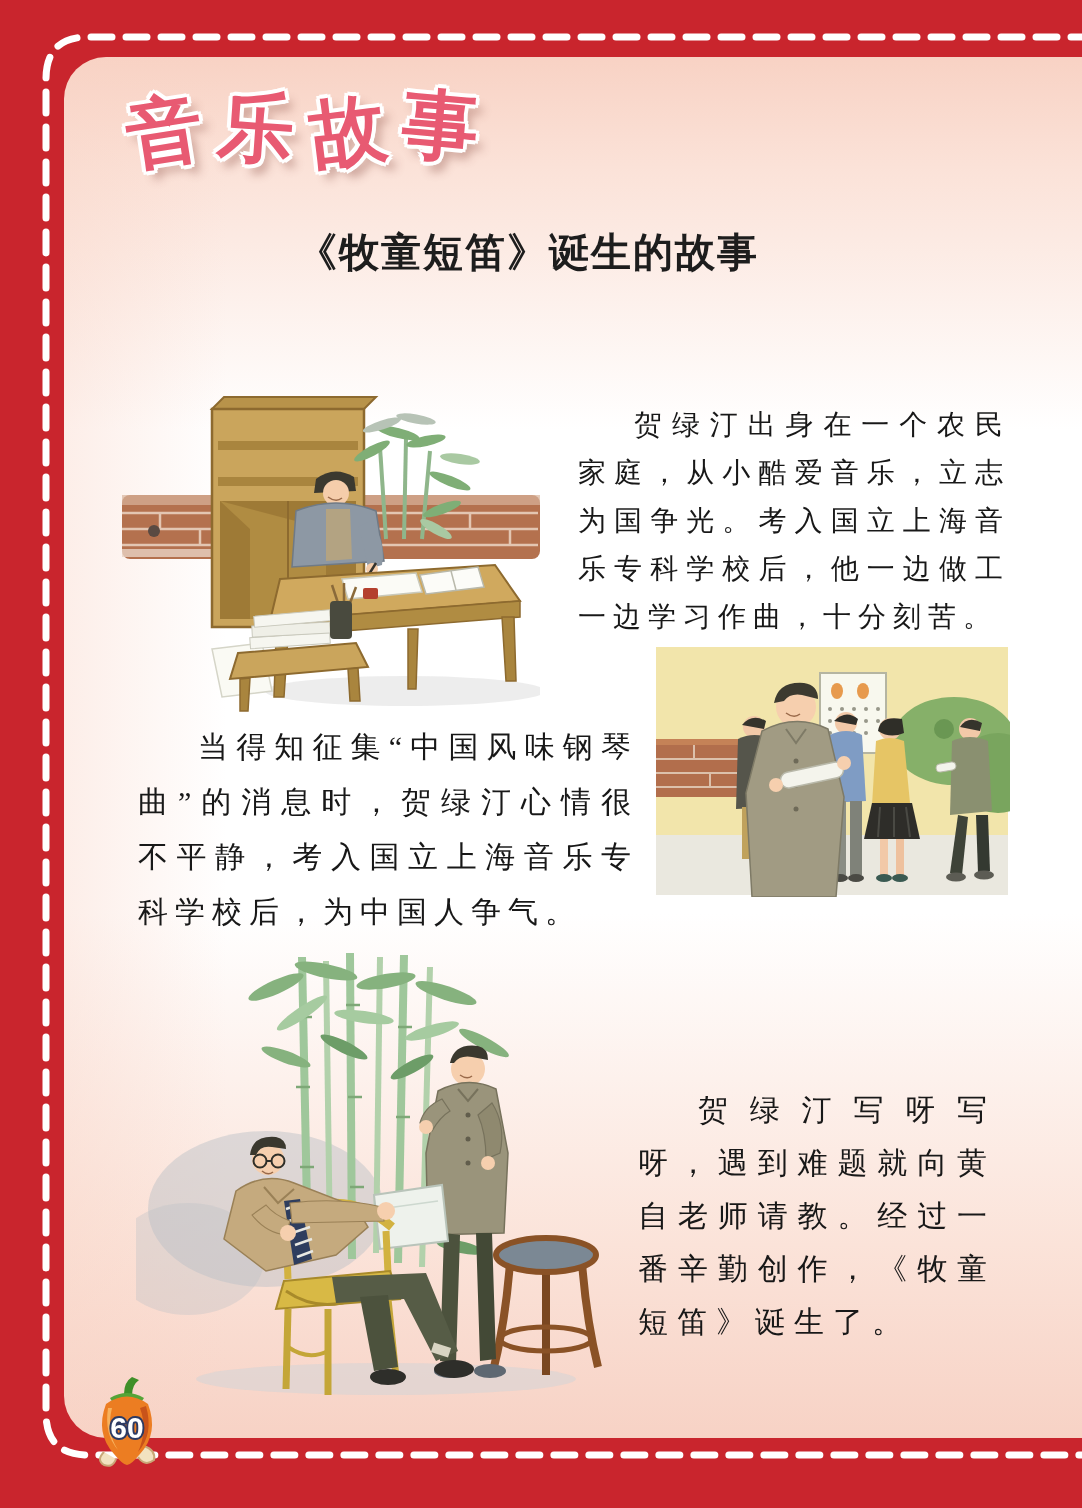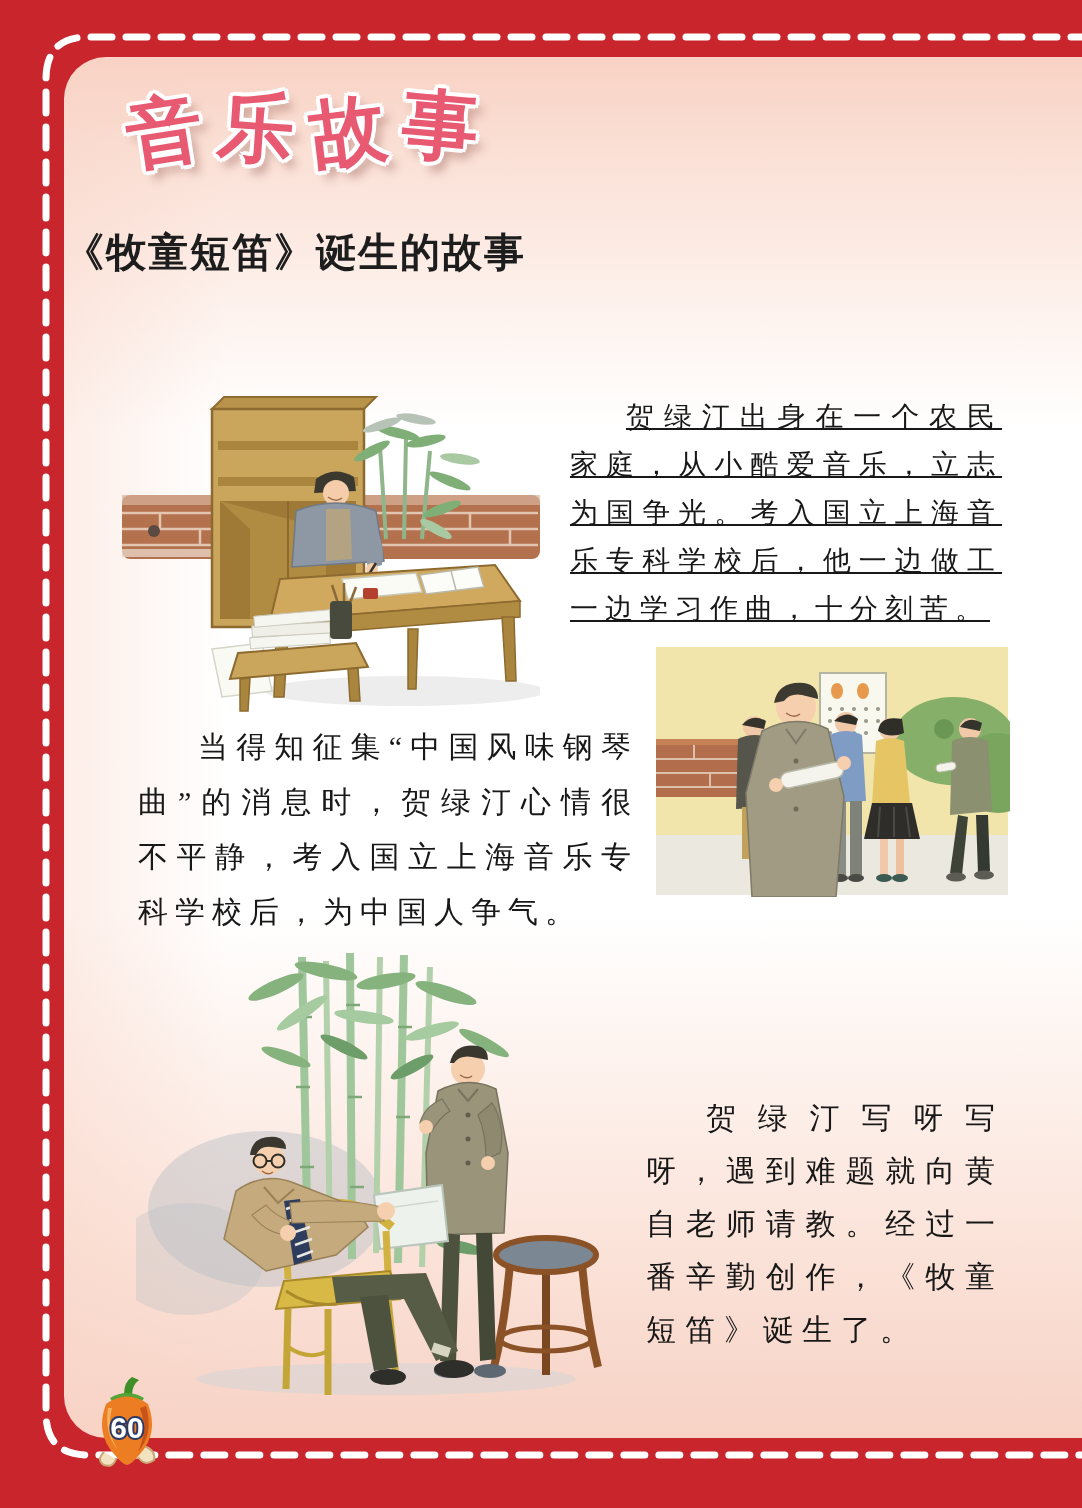--- a/index.html
+++ b/index.html
@@ -17,21 +17,21 @@
     color:#e85a72;letter-spacing:0;line-height:1;
     text-shadow:
       -4px 0 0 #fff,4px 0 0 #fff,0 -4px 0 #fff,0 4px 0 #fff,
       -3px -3px 0 #fff,3px -3px 0 #fff,-3px 3px 0 #fff,3px 3px 0 #fff,
       7px 9px 10px rgba(140,80,70,.45);}
   .section-title .tchar{display:inline-block;margin-right:16px;}
   .section-title .tchar:nth-child(1){transform:rotate(-9deg) translateY(3px);}
   .section-title .tchar:nth-child(2){transform:rotate(4deg) translateY(-1px);}
   .section-title .tchar:nth-child(3){transform:rotate(-7deg) translateY(2px);}
   .section-title .tchar:nth-child(4){transform:rotate(5deg) translateY(-3px);}
-  .story-title{position:absolute;left:0;right:90px;top:168px;
+  .story-title{position:absolute;left:0;right:90px;top:168px;text-align:center;
     font-size:40px;font-weight:700;color:#1d1d1d;letter-spacing:2px;}
   
   .para{position:absolute;color:#181818;text-align:justify;text-justify:inter-ideograph;
     font-family:"Liberation Serif","DejaVu Serif",serif;}
   .para1{left:498px;top:328px;width:432px;font-size:28px;line-height:48px;
     letter-spacing:7px;text-indent:2em;}
   .para2{left:74px;top:662px;width:500px;font-size:30px;line-height:55px;
     letter-spacing:7px;text-indent:2em;}
   .para3{left:574px;top:1026px;width:358px;font-size:30px;line-height:53px;
     letter-spacing:9px;text-indent:2em;}
@@ -137,21 +137,21 @@
           <line x1="224" y1="214" x2="224" y2="194" stroke="#8a6a3a" stroke-width="2.5"></line>
           <line x1="230" y1="214" x2="236" y2="198" stroke="#8a6a3a" stroke-width="2.5"></line>
           <rect x="210" y="212" width="22" height="38" rx="4" fill="#494a3e"></rect>
         </g>
         <polygon points="118,264 236,254 248,278 110,290" fill="#caa55c" stroke="#8d6a2f" stroke-width="2"></polygon>
         <polygon points="120,290 130,289 128,322 120,322" fill="#a9853e" stroke="#8d6a2f" stroke-width="1.5"></polygon>
         <polygon points="228,280 238,279 240,312 230,312" fill="#a9853e" stroke="#8d6a2f" stroke-width="1.5"></polygon>
       </g>
     </svg>
 
-    <p class="para para1" style="margin:8px;text-decoration:underline;">贺绿汀出身在一个农民家庭，从小酷爱音乐，立志为国争光。考入国立上海音乐专科学校后，他一边做工一边学习作曲，十分刻苦。</p>
+    <p class="para para1" style="margin:16px;">贺绿汀出身在一个农民家庭，从小酷爱音乐，立志为国争光。考入国立上海音乐专科学校后，他一边做工一边学习作曲，十分刻苦。</p>
 
     <svg class="illus illus2" width="356" height="252" viewBox="0 0 356 252" role="img" aria-label="人们在墙边围观征集启事">
       <rect x="2" y="2" width="352" height="190" fill="#f2e5ab"></rect>
       <rect x="2" y="190" width="352" height="60" fill="#eae8df"></rect>
       <g>
         <ellipse cx="300" cy="96" rx="62" ry="44" fill="#86b069"></ellipse>
         <ellipse cx="344" cy="128" rx="42" ry="40" fill="#79a55e"></ellipse>
         <circle cx="290" cy="84" r="10" fill="#6a9753"></circle>
           <circle cx="322" cy="108" r="11" fill="#6a9753"></circle>
       </g>
@@ -364,21 +364,21 @@
         <path d="M114,208 q2,-20 26,-18 q10,2 10,12 l-14,-2 q-12,-2 -16,8 z" fill="#3a382e"></path>
         <g stroke="#2e2e28" stroke-width="2" fill="none">
           <circle cx="124" cy="214" r="6.5"></circle>
             <circle cx="142" cy="214" r="6.5"></circle>
           <line x1="130" y1="214" x2="136" y2="214"></line>
         </g>
         <path d="M126,224 q6,5 11,1" stroke="#9a6a4a" stroke-width="1.5" fill="none"></path>
       </g>
     </svg>
 
-    <p class="para para3" style="margin:8px;">贺绿汀写呀写呀，遇到难题就向黄自老师请教。经过一番辛勤创作，《牧童短笛》诞生了。</p>
+    <p class="para para3" style="margin:0;">贺绿汀写呀写呀，遇到难题就向黄自老师请教。经过一番辛勤创作，《牧童短笛》诞生了。</p>
   </div>
 
   <svg class="pepper" width="66" height="96" viewBox="0 0 66 96">
     <path d="M10,78 q-8,8 0,13 q9,3 12,-6" fill="#f2e2c0" stroke="#c9a878" stroke-width="2"></path>
     <path d="M50,72 q12,4 10,14 q-9,7 -16,-3" fill="#f2e2c0" stroke="#c9a878" stroke-width="2"></path>
     <path d="M30,20 q0,-12 8,-17 l7,3 q-7,5 -7,15 z" fill="#3f8f28"></path>
     <path d="M16,24 q17,-10 34,0 q-5,10 -17,10 q-13,0 -17,-10 z" fill="#55a437"></path>
     <path d="M12,30 q21,-15 42,0 q11,29 -8,50 q-9,11 -13,11 q-4,0 -13,-11 q-19,-21 -8,-50 z" fill="#ec7d22"></path>
     <path d="M18,34 q-6,24 6,42 q-14,-16 -10,-42 z" fill="#f6b25e"></path>
     <path d="M46,34 q8,22 -2,44 q16,-18 8,-46 z" fill="#c8531a"></path>

